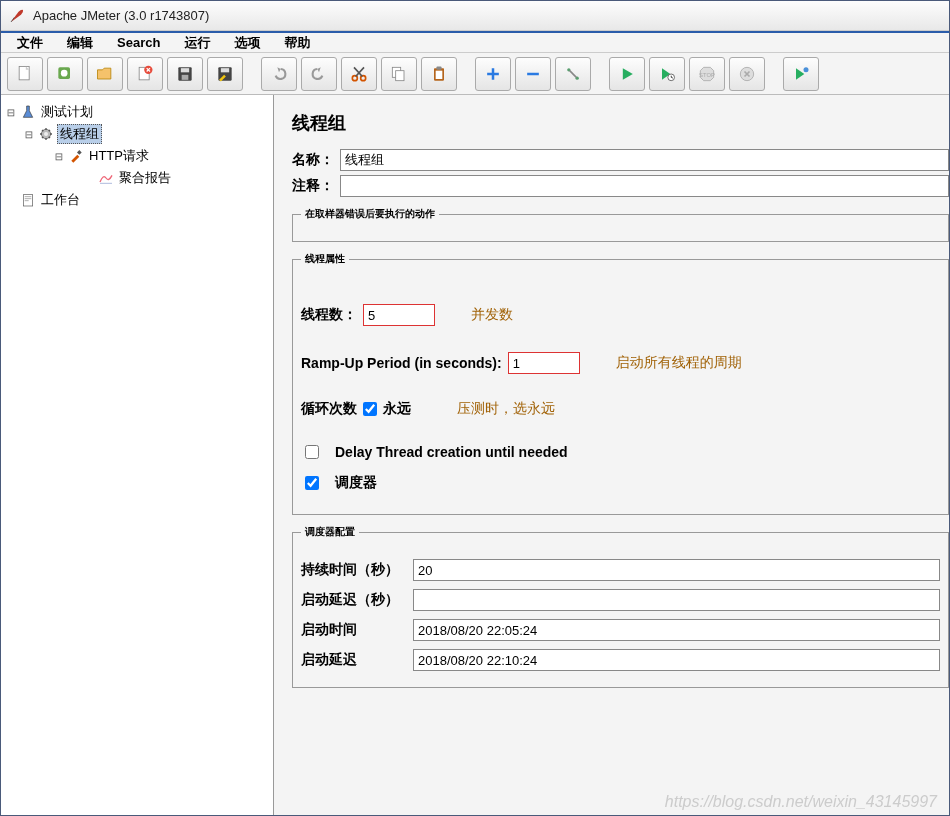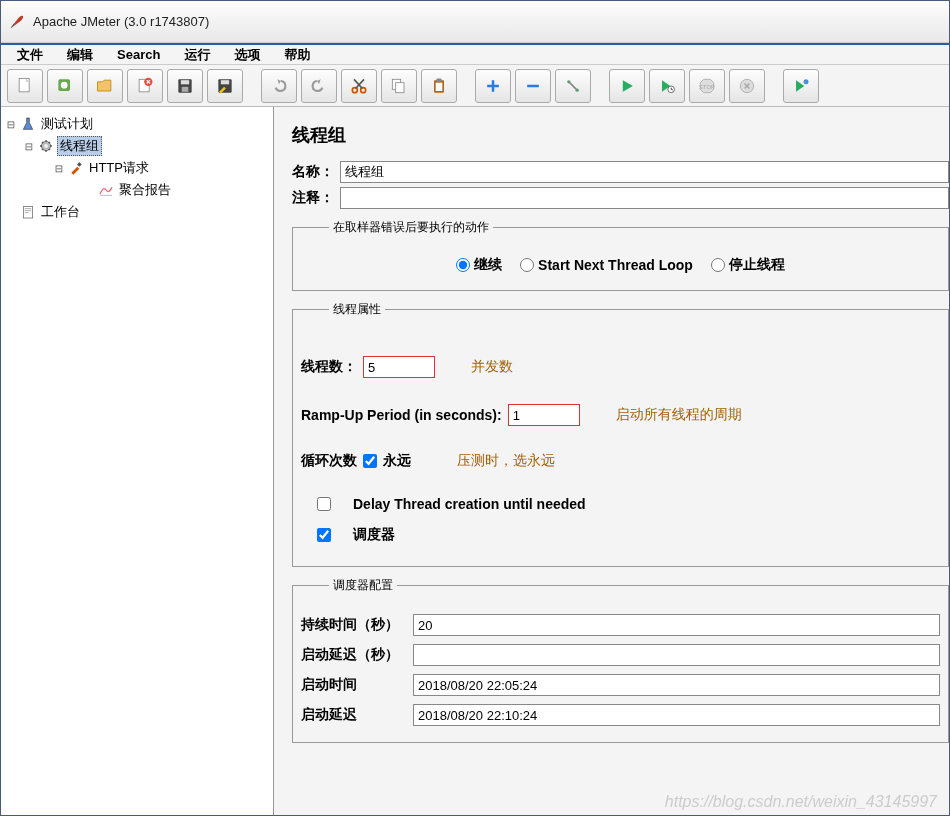--- a/index.html
+++ b/index.html
@@ -1,18 +1,18 @@
 <!DOCTYPE html>
 <html><head>
 <meta charset="utf-8">
 <style>
 * { box-sizing: border-box; margin: 0; padding: 0; }
 body { font-family: "Microsoft YaHei", "SimSun", Arial, sans-serif; font-size: 13px; background: #f0f0f0; overflow: hidden; }
 .window { width: 950px; height: 816px; background: #fff; border: 1px solid #4a5a7a; display: flex; flex-direction: column; }
-.titlebar { height: 42px; background: linear-gradient(#fdfdfd,#e8e8e8); border-bottom: 1px solid #ccc; display: flex; align-items: center; padding: 0 8px; gap: 8px; }
+.titlebar { height: 30px; background: linear-gradient(#fdfdfd,#e8e8e8); border-bottom: 1px solid #ccc; display: flex; align-items: center; padding: 0 8px; gap: 8px; }
 .titlebar .feather { width: 16px; height: 16px; }
 .titlebar-text { font-size: 13px; color: #222; }
 .menubar { height: 20px; background: #f4f4f4; border-bottom: 1px solid #ccc; display: flex; align-items: center; padding: 0 6px; gap: 4px; }
 .menu-item { padding: 4px 10px; font-size: 13px; cursor: pointer; font-weight: bold; }
 .toolbar { height: 42px; background: #f4f4f4; border-bottom: 1px solid #bbb; display: flex; align-items: center; padding: 4px 6px; gap: 4px; }
 .tbtn { width: 36px; height: 34px; border: 1px solid #aaa; background: linear-gradient(#fdfdfd,#e5e5e5); border-radius: 3px; display: flex; align-items: center; justify-content: center; cursor: pointer; }
 .tbtn svg { width: 20px; height: 20px; }
 .tsep { width: 10px; }
 .body { flex: 1; display: flex; overflow: hidden; }
 .tree-pane { width: 273px; background: #fff; border-right: 1px solid #999; padding: 6px 4px; overflow: auto; }
@@ -23,29 +23,29 @@
 .tree-row .tlabel { padding: 0 2px; }
 .ind1 { padding-left: 18px; }
 .ind2 { padding-left: 48px; }
 .ind3 { padding-left: 78px; }
 .content { flex: 1; background: #f4f4f4; padding: 10px 0 10px 8px; overflow: auto; position: relative; }
 .panel-title { font-size: 18px; font-weight: bold; margin: 6px 0 14px 10px; }
 .frow { display: flex; align-items: center; margin: 4px 0 4px 10px; gap: 6px; }
 .frow label { font-weight: bold; font-size: 14px; }
 .tinput { flex: 1; height: 22px; border: 1px solid #888; background: #fff; padding: 0 4px; font-size: 13px; }
 fieldset.fs { border: 1px solid #999; margin: 10px 0 0 10px; padding: 12px 8px 8px 8px; }
-fieldset.fs legend { font-weight: normal; padding: 0 4px; font-size: 12px; margin-left: 28px; }
+fieldset.fs legend { font-weight: bold; padding: 0 4px; font-size: 10px; }
 .radios { display: flex; gap: 18px; align-items: center; justify-content: center; padding: 8px 0; }
 .radios label { display: flex; align-items: center; gap: 4px; font-weight: bold; font-size: 14px; }
 .prop-row { display: flex; align-items: center; gap: 6px; margin: 26px 0; }
 .prop-row .plabel { font-weight: bold; font-size: 14px; }
 .small-input { width: 72px; height: 22px; border: 1px solid #888; background: #fff; padding: 0 4px; font-size: 13px; }
 .redbox { border: 1px solid #d33 !important; }
 .redtext { color: #a16207; font-size: 14px; }
-.chk-row { display: flex; align-items: center; gap: 22px; margin: 14px 16px; font-weight: bold; font-size: 14px; }
+.chk-row { display: flex; align-items: center; gap: 16px; margin: 14px 4px; font-weight: bold; font-size: 14px; }
 .sched-row { display: flex; align-items: center; margin: 8px 0; gap: 6px; }
 .sched-row .slabel { width: 106px; font-weight: bold; font-size: 14px; }
 .sinput { flex: 1; height: 22px; border: 1px solid #888; background: #fff; padding: 0 4px; font-size: 13px; }
 .watermark { position: absolute; right: 12px; bottom: 4px; color: #ccc; font-size: 16px; font-style: italic; }
 .blueline { border-bottom: 2px solid #2a5caa; height: 0; }
 input[type=checkbox], input[type=radio] { width: 14px; height: 14px; }
 </style>
 </head>
 <body>
 
@@ -257,34 +257,20 @@
         <label>名称：</label>
         <input class="tinput" value="线程组" style="">
       </div>
       <div class="frow">
         <label>注释：</label>
         <input class="tinput" style="">
       </div>
 
       <fieldset class="fs">
         <legend>在取样器错误后要执行的动作</legend>
-        <div class="radios">
-          <label>
-              <input type="radio" name="oe" checked="" style="">
-              <span>继续</span>
-            </label>
-          <label>
-              <input type="radio" name="oe" style="">
-              <span>Start Next Thread Loop</span>
-            </label>
-          <label>
-              <input type="radio" name="oe" style="">
-              <span>停止线程</span>
-            </label>
-        </div>
       </fieldset>
 
       <fieldset class="fs">
         <legend>线程属性</legend>
         <div class="prop-row">
           <span class="plabel">线程数：</span>
           <input class="small-input redbox" value="5" style="">
           <span class="redtext" style="margin-left:30px">并发数</span>
         </div>
         <div class="prop-row">

